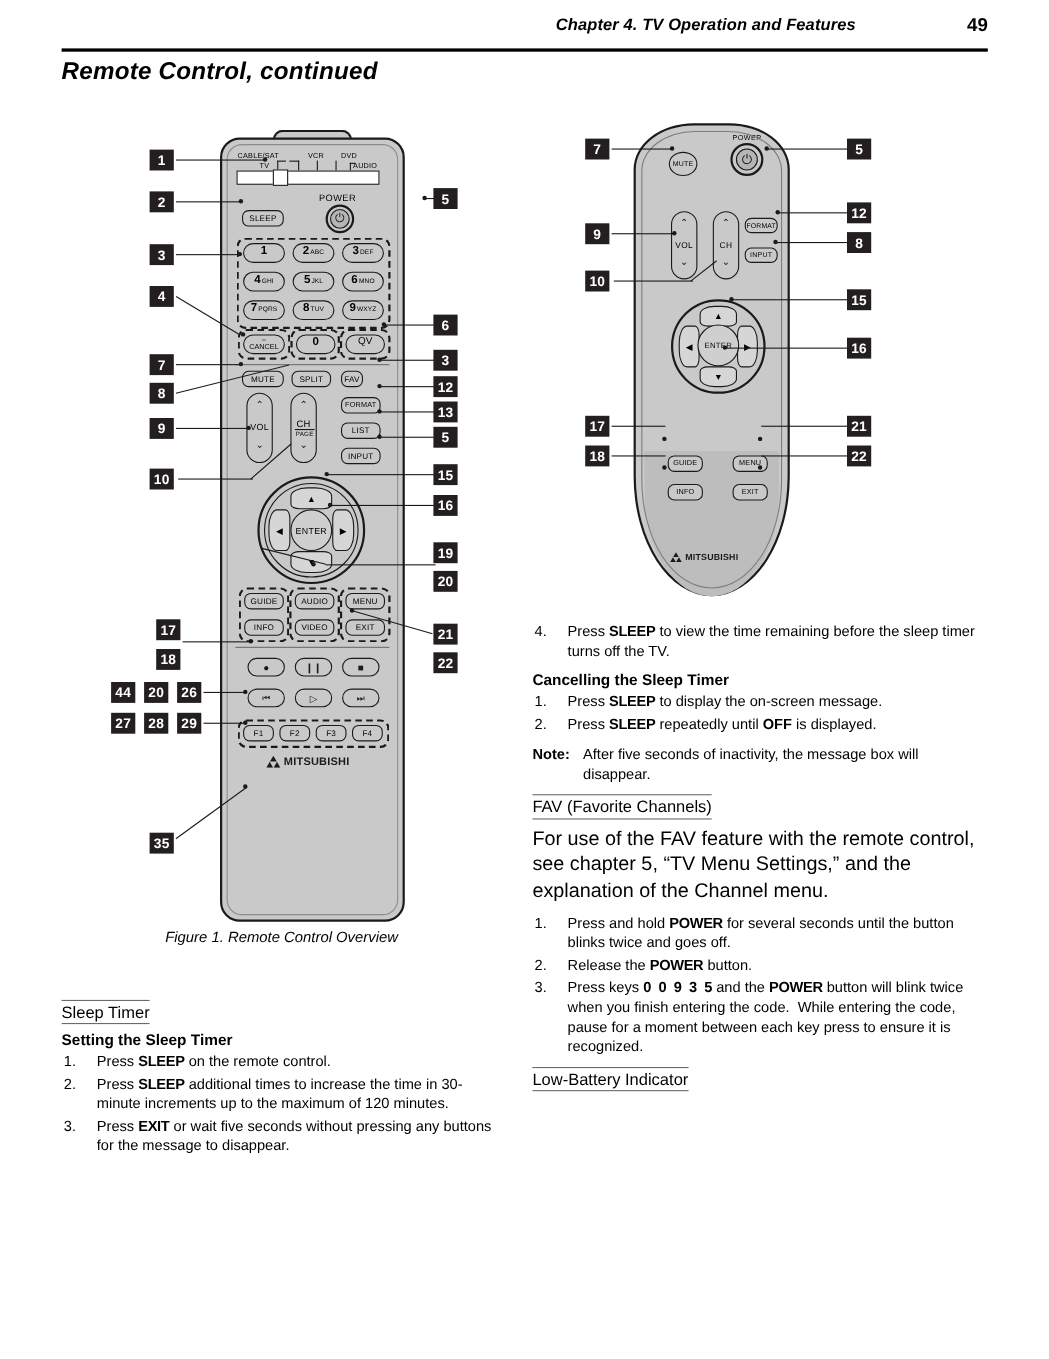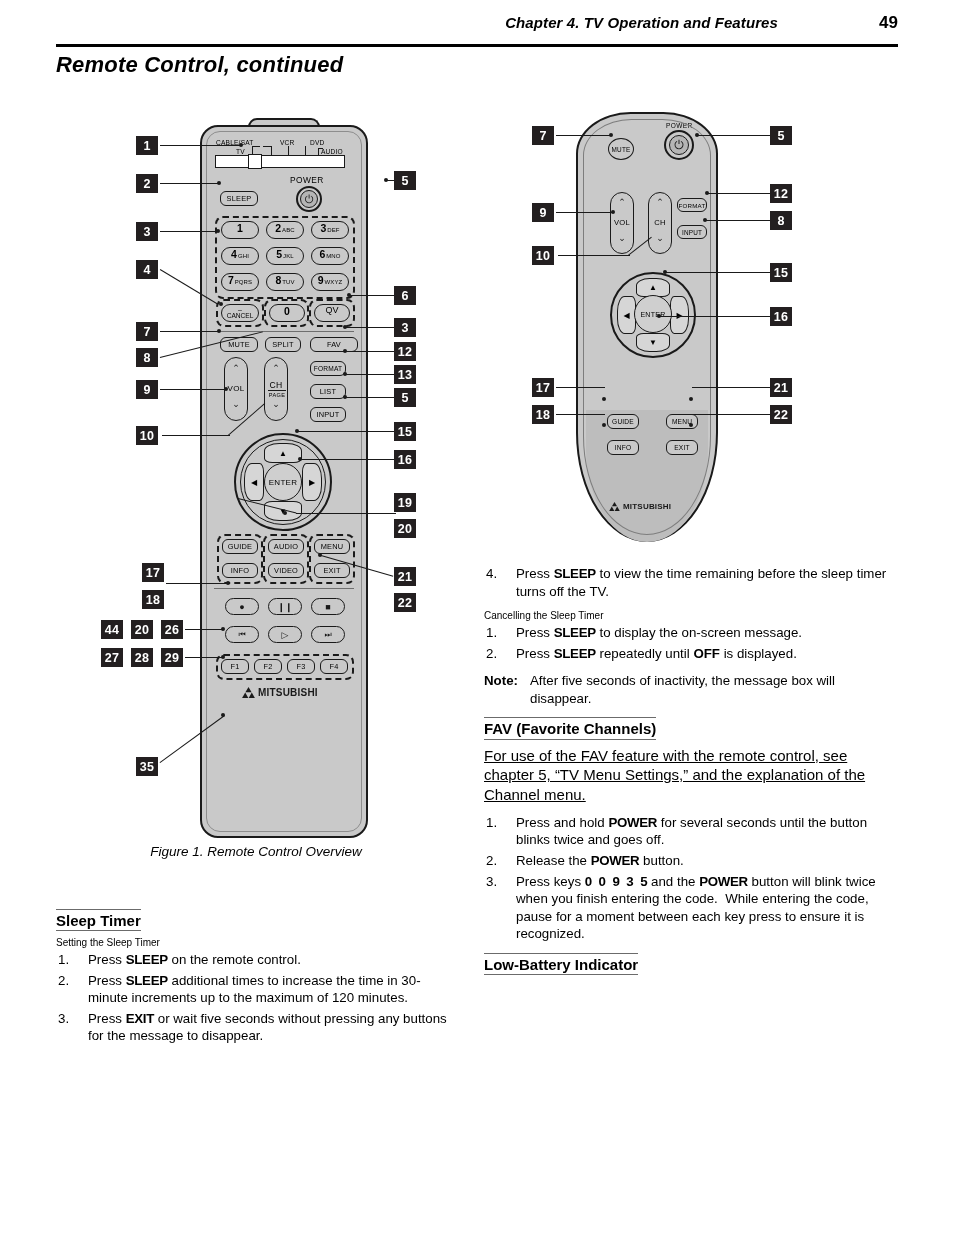--- a/index.html
+++ b/index.html
@@ -316,38 +316,37 @@
   }
   .remote2-shade {
     position: absolute;
     background: #bdbdbd;
     pointer-events: none;
   }
 
   
   .sec-head {
     font-size: 15px;
-    font-weight: bold;
+    font-weight: normal;
     border-top: 1.2px solid #6b6b6b;
     border-bottom: 1.2px solid #6b6b6b;
     display: inline-block;
     padding: 2px 0 1px 0;
     margin: 0 0 6px 0;
     line-height: 1.15;
   }
   .sub-head {
-    font-size: 10px;
-    font-weight: normal;
+    font-size: 14px;
+    font-weight: bold;
     margin: 0 0 3px 0;
   }
   p.body {
-    font-size: 15px;
+    font-size: 18px;
     line-height: 1.32;
     margin: 0 0 9px 0;
-    text-decoration: underline;
   }
   ol.steps {
     list-style: none;
     margin: 0 0 10px 0;
     padding: 0;
     counter-reset: st;
   }
   ol.steps > li {
     position: relative;
     font-size: 13.3px;
@@ -471,21 +470,21 @@
       </div>
 
       <div class="hairline" style="left:12px; top:204px; width:140px; height:1.2px;"></div>
 
       <div class="btn rounded" style="left:18px; top:210px; width:38px; height:15px;">
         <span>MUTE</span>
       </div>
       <div class="btn rounded" style="left:63px; top:210px; width:36px; height:15px;">
         <span>SPLIT</span>
       </div>
-      <div class="btn rounded" style="left:108px; top:210px; width:48px; height:15px;">
+      <div class="btn rounded" style="left:108px; top:210px; width:20px; height:15px;">
         <span>FAV</span>
       </div>
 
       <div class="btn rounded" style="left:108px; top:234px; width:36px; height:15px;">
         <span style="font-size:6.6px;">FORMAT</span>
       </div>
       <div class="btn rounded" style="left:108px; top:257px; width:36px; height:15px;">
         <span>LIST</span>
       </div>
       <div class="btn rounded" style="left:108px; top:280px; width:36px; height:15px;">

